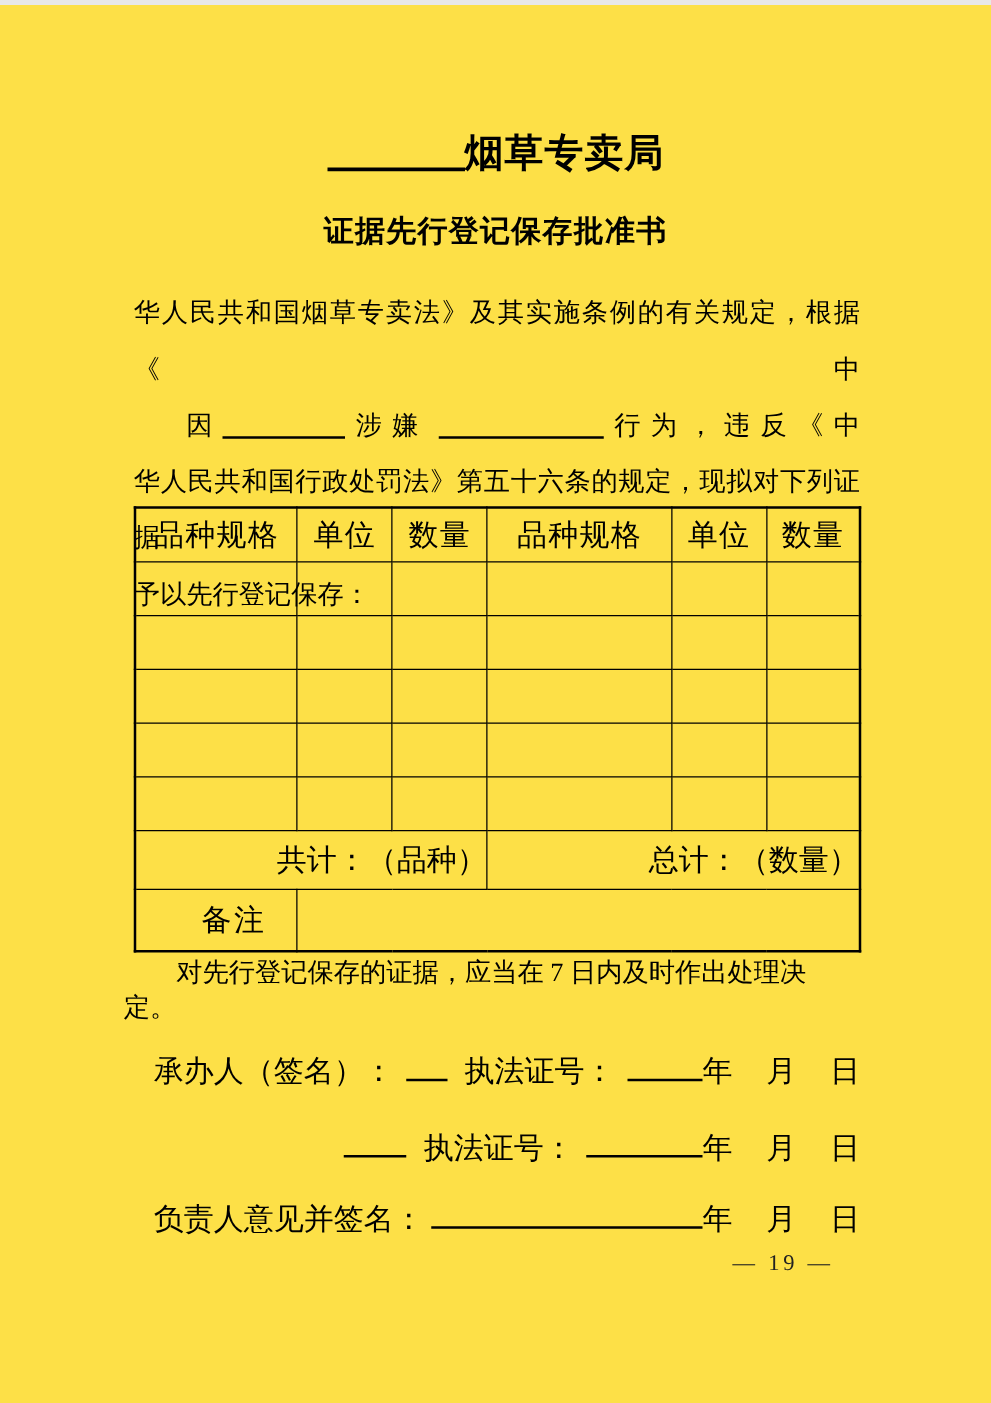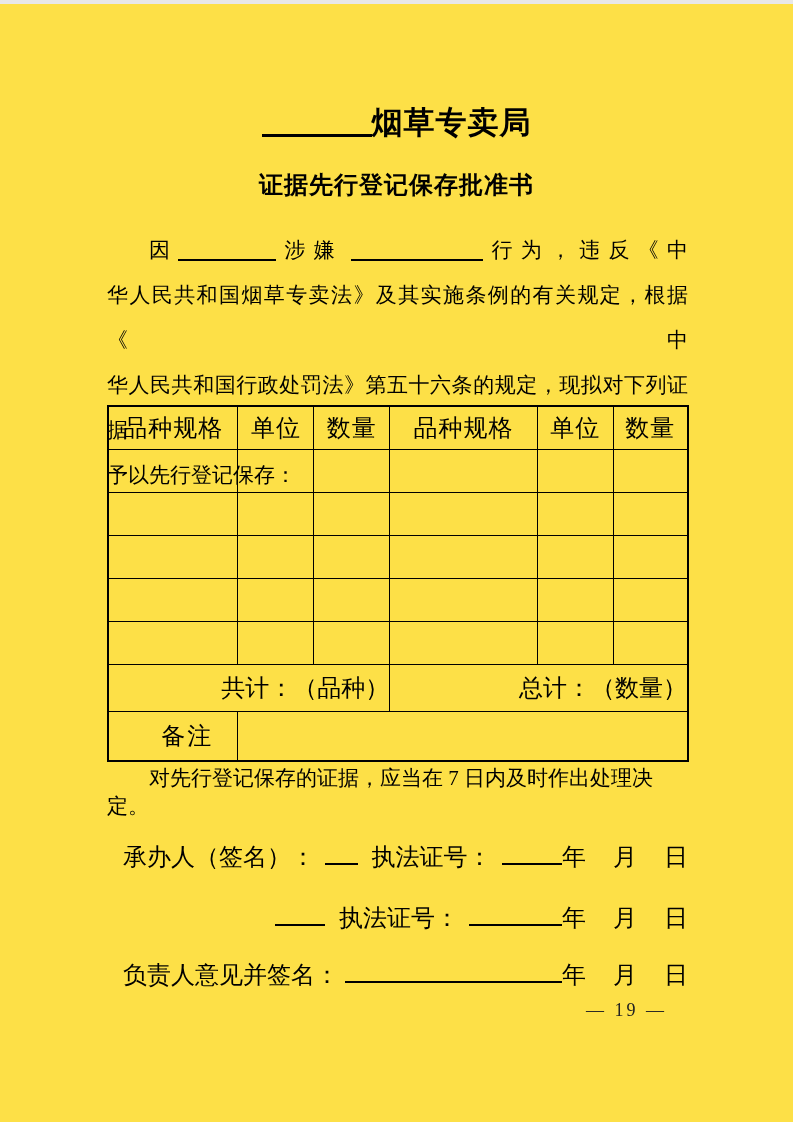--- a/index.html
+++ b/index.html
@@ -87,21 +87,21 @@
     height: 46px;
     text-align: right;
     padding-left: 0;
   }
   .remark-row td { height: 48px; padding-left: 28px; }
   .remark-row .remark-label { text-align: center; letter-spacing: 2px; }
 
   
   .note {
     position: absolute;
-    top: 760px; left: 107px; width: 581px;
+    top: 760px; left: 99px; width: 581px;
     font-size: 21px;
     text-indent: 42px;
   }
 
   
   .sig-row {
     position: absolute;
     left: 123px; width: 565px;
     display: flex;
     align-items: baseline;
@@ -132,22 +132,22 @@
 </head>
 <body>
 
 <div class="page">
 
   <div class="org-title"><span class="org-blank"></span><span>烟草专卖局</span></div>
 
   <div class="doc-title">证据先行登记保存批准书</div>
 
   <div class="para">
+    <span class="jline">华人民共和国烟草专卖法》及其实施条例的有关规定，根据《中</span>
     <span class="jline first"><span>因</span><span class="blank blank-party"></span><span>涉嫌</span><span class="blank blank-act"></span><span>行为，违反《中</span></span>
-    <span class="jline">华人民共和国烟草专卖法》及其实施条例的有关规定，根据《中</span>
     <span class="jline">华人民共和国行政处罚法》第五十六条的规定，现拟对下列证据</span>
     <span class="jline last">予以先行登记保存：</span>
   </div>
 
   <table class="evidence-table">
     <colgroup>
       <col style="width:22.4%">
       <col style="width:13.1%">
       <col style="width:13.1%">
       <col style="width:25.4%">

